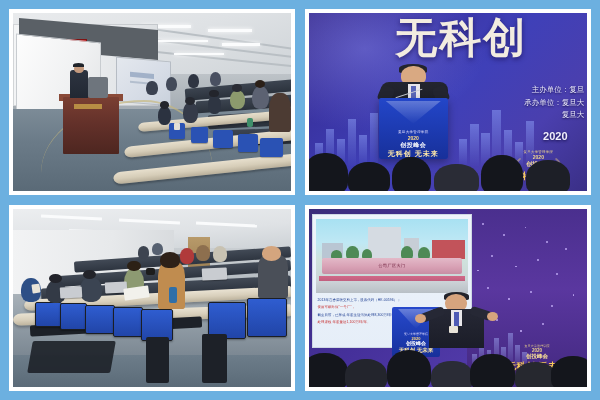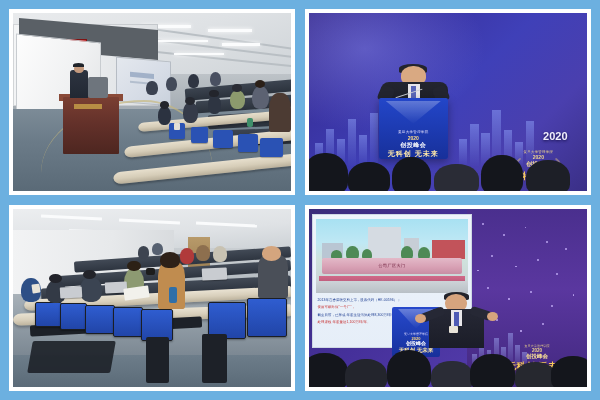--- a/index.html
+++ b/index.html
@@ -442,21 +442,27 @@
 
       <div class="cup" style="left:58%;top:62%;width:2%;height:4%;background:#e4e0d6;"></div>
       <div class="cup" style="left:84%;top:59%;width:2.2%;height:5%;background:#3f8f6a;border-radius:2px;"></div>
     </div>
   </div>
 
   <div class="cell">
     <div class="photo p2">
       <div class="glowspot"></div>
 
-
+      <div class="headline">无科创</div>
+
+      <div class="subinfo">
+        <div>主办单位：复旦</div>
+        <div>承办单位：复旦大</div>
+        <div>复旦大</div>
+      </div>
       <div class="yeartxt">2020</div>
 
       <div class="skyline">
         <div class="bar" style="left:2%;width:3%;height:38%;"></div>
         <div class="bar" style="left:6%;width:3%;height:62%;"></div>
         <div class="bar" style="left:10%;width:3%;height:45%;"></div>
         <div class="bar" style="left:14%;width:3%;height:78%;"></div>
         <div class="bar" style="left:18%;width:3%;height:52%;"></div>
         <div class="bar" style="left:22%;width:3%;height:88%;"></div>
         <div class="bar" style="left:54%;width:3%;height:44%;"></div>

